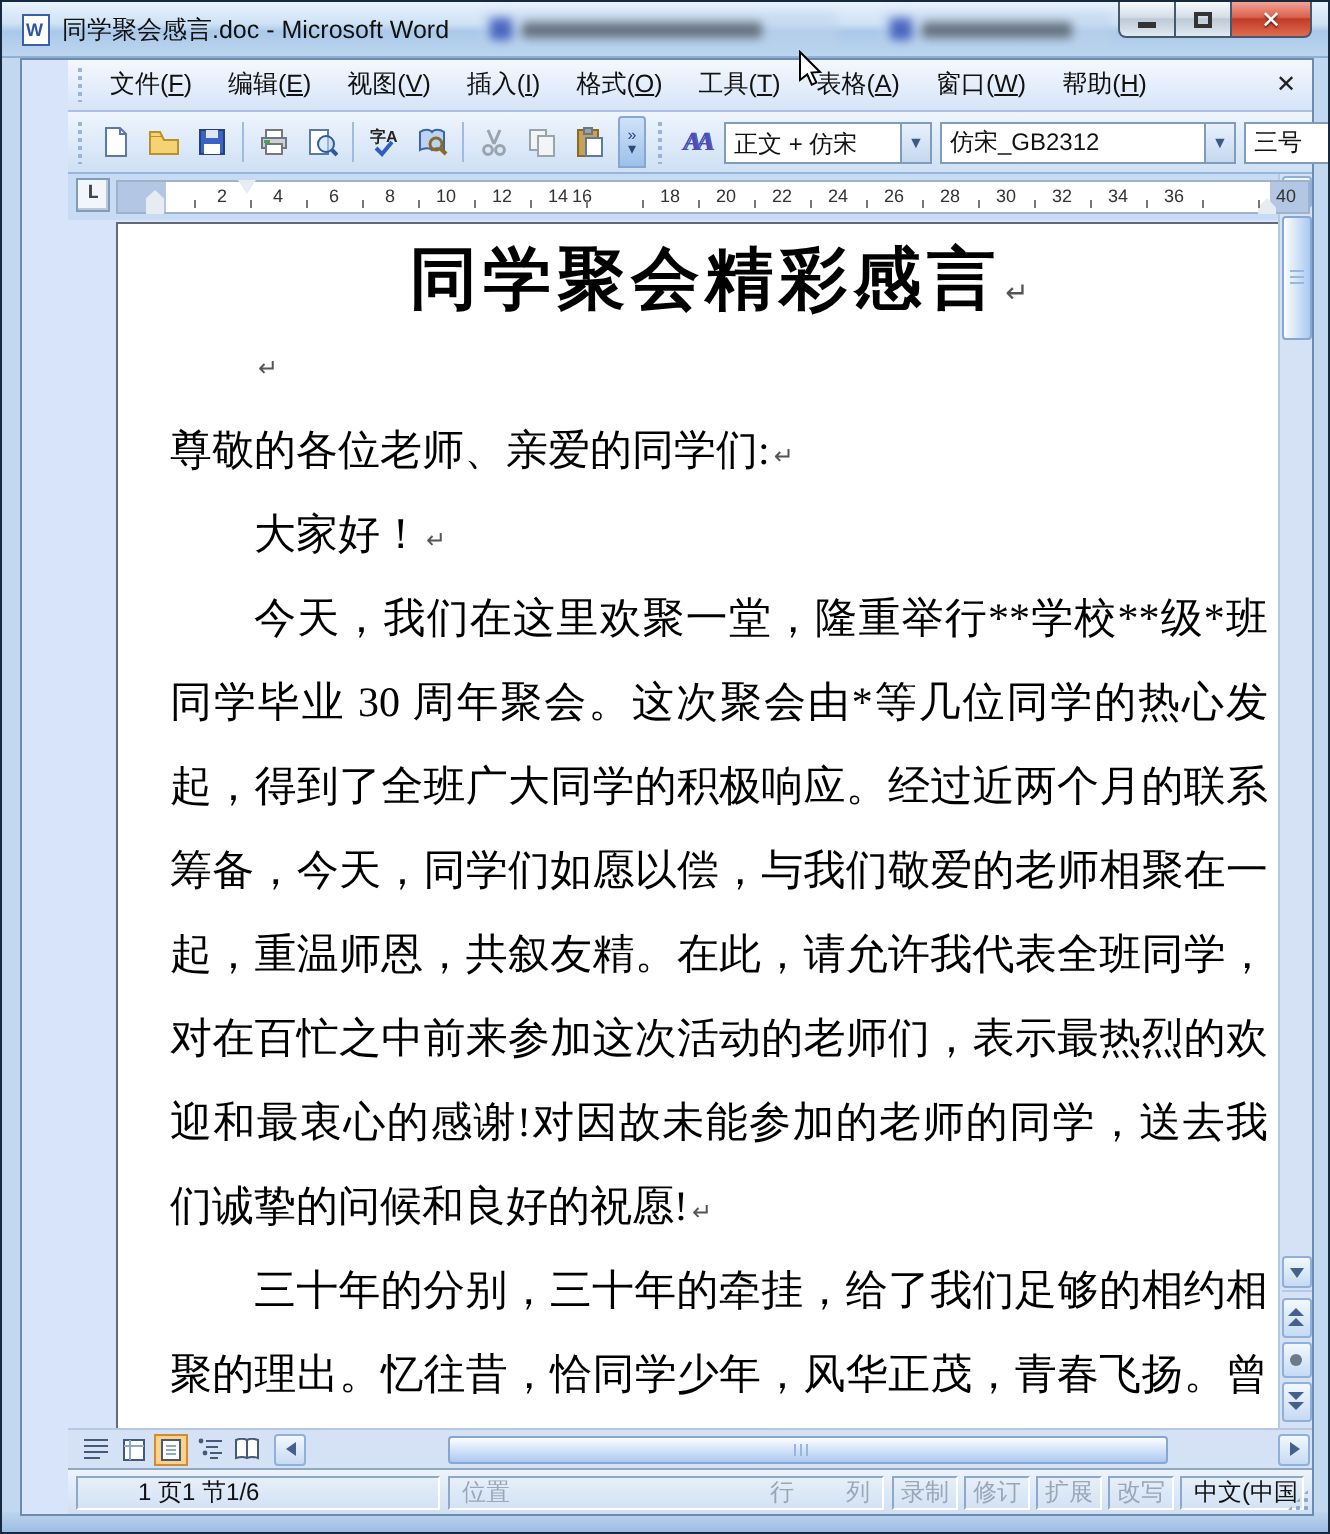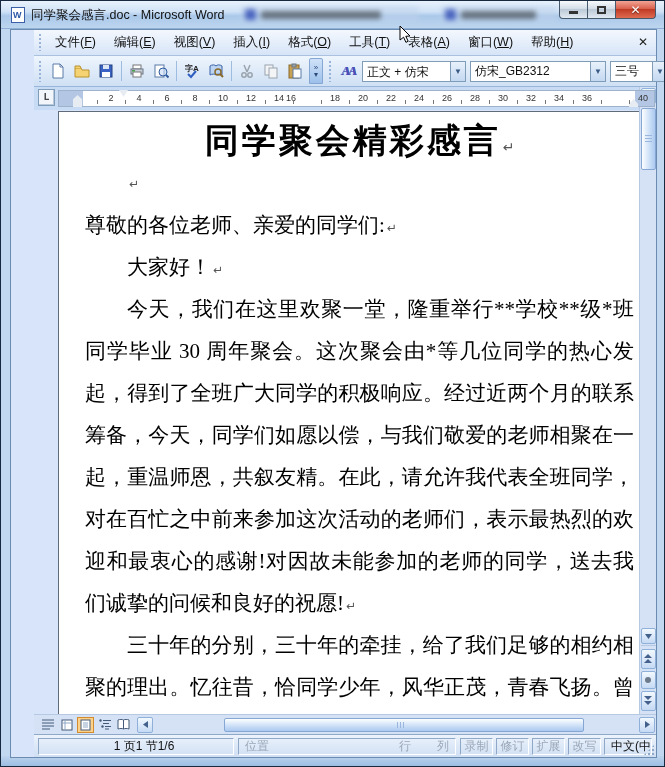--- a/index.html
+++ b/index.html
@@ -38,21 +38,21 @@
   
   .toolbar-row { height:31px; background:linear-gradient(#eef5fd,#cfe0f4); border-bottom:1px solid #98b5da; display:flex; align-items:center; padding-left:3px; }
   .tb-group { display:flex; align-items:center; height:100%; }
   .tb-btn { width:24px; height:24px; display:flex; align-items:center; justify-content:center; border:1px solid transparent; border-radius:2px; }
   .tb-btn svg { display:block; }
   .tb-sep { width:1px; height:20px; background:#9ebcdf; margin:0 3px; }
   .tb-chevron { width:14px; height:26px; margin-left:2px; background:linear-gradient(#cfe2f8,#9dc0ea); border:1px solid #86a7d4; border-radius:2px 2px 0 0; display:flex; flex-direction:column; align-items:center; justify-content:center; color:#2c4a78; font-size:8px; line-height:7px; }
   .combo { height:21px; background:#fff; border:1px solid #7f9db9; display:flex; align-items:center; margin:0 2px; }
   .combo .val { flex:1; padding:0 4px; font-size:12px; color:#111; white-space:nowrap; overflow:hidden; }
   .combo .drop { width:15px; height:100%; background:linear-gradient(#e8f1fb,#c3d8f1); border-left:1px solid #7f9db9; display:flex; align-items:center; justify-content:center; font-size:8px; color:#3a5a86; }
-  .combo.style { width:104px;align-items:flex-end; } .combo.font { width:136px;justify-content:center; } .combo.size { width:58px; }
+  .combo.style { width:104px;align-items:flex-end; } .combo.font { width:148px;justify-content:center; } .combo.size { width:58px; }
   .bold-btn { width:24px; height:24px; border:1px solid transparent; display:flex; align-items:center; justify-content:center; font:bold 15px "Liberation Serif",serif; color:#111; }
   .aa-icon { font:bold italic 13px "Liberation Serif",serif; color:#5b46b4; text-shadow:1px 0 #2f6cc4; letter-spacing:-2px; }
 
   
   .content { flex:1; display:flex; min-height:0; }
   .main-col { flex:1; display:flex; flex-direction:column; min-width:0; }
 
   .ruler-row { height:23px; background:#c8dbf4; position:relative; flex:none; }
   .tab-selector { position:absolute; left:4px; top:2px; width:17px; height:17px; background:#f2f6fb; border:1px solid #7f9db9; box-shadow:inset -1px -1px 0 #b9c9dc; display:flex; align-items:center; justify-content:center; font:bold 10px "Liberation Mono",monospace; color:#444; }
   .ruler-face { position:absolute; left:24px; top:3px; width:597px; height:17px; background:#fff; border:1px solid #9eb2cc; }
@@ -91,21 +91,21 @@
   .view-btn { width:17px; height:16px; display:flex; align-items:center; justify-content:center; border:1px solid transparent; }
   .view-btn.selected { background:#fcd189; border:1px solid #d28c2f; }
   .hthumb { height:14px; width:360px; margin-left:70px; background:linear-gradient(#fdfefe,#cadef7 60%,#abc9ef); border:1px solid #86a7d4; border-radius:2px; position:relative; }
   .hthumb::after { content:""; position:absolute; top:3px; bottom:3px; left:172px; width:9px; background-image:repeating-linear-gradient(90deg,#9ab6dd 0 1px, transparent 1px 3px); }
   .htrack { flex:1; display:flex; align-items:center; }
   .hbtn { width:16px; height:16px; margin:0 1px; background:linear-gradient(#f2f8fe,#c6daf4); border:1px solid #8fb0d8; border-radius:2px; display:flex; align-items:center; justify-content:center; color:#44618c; flex:none; }
 
   
   .statusbar { height:23px; flex:none; background:linear-gradient(#ecf3fc,#cfdff3); border-top:1px solid #8fa8c8; display:flex; align-items:center; padding:0 4px; font-size:12px; color:#111; position:relative; }
   .sb-panel { height:17px; border:1px solid; border-color:#90a8c8 #fff #fff #90a8c8; display:flex; align-items:center; padding:0 6px; margin-right:4px; white-space:nowrap; overflow:hidden; }
-  .sb-panel.p1 { width:196px; justify-content:center; padding:0 14px 0 30px; }
+  .sb-panel.p1 { width:182px; justify-content:flex-start; padding:0 14px 0 30px; }
   .sb-panel.p2 { width:218px; justify-content:space-between; color:#9aa7b8; }
   .sb-mode { height:17px; border:1px solid; border-color:#90a8c8 #fff #fff #90a8c8; display:flex; align-items:center; justify-content:center; width:33px; margin-right:3px; color:#9aa7b8; }
   .sb-lang { flex:1; margin-right:0;text-align:right; }
   .resize-grip { position:absolute; right:1px; bottom:1px; width:12px; height:12px; background-image:radial-gradient(circle at 2px 2px,#8fa8c8 1px,transparent 1.2px); background-size:4px 4px; clip-path:polygon(100% 0,100% 100%,0 100%); }
 
   
   .cursor { position:absolute; left:398px; top:24px; z-index:50; }
 </style>
 </head>
 <body>

